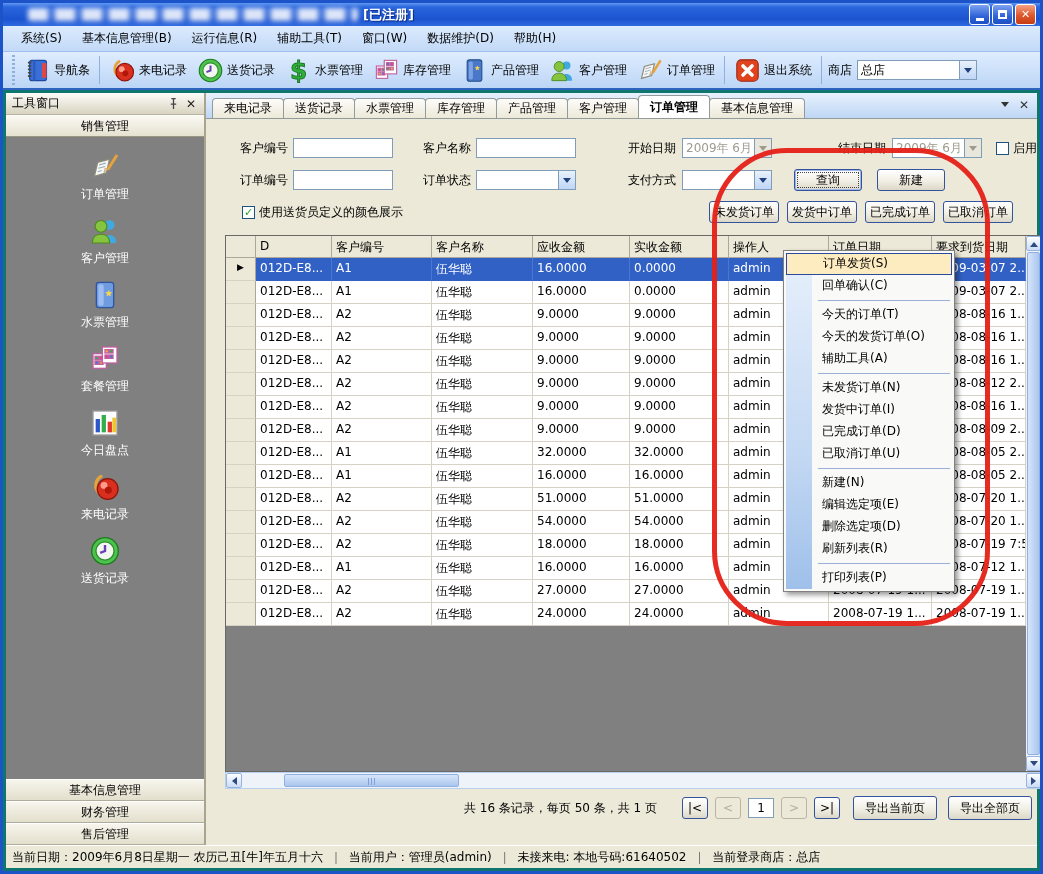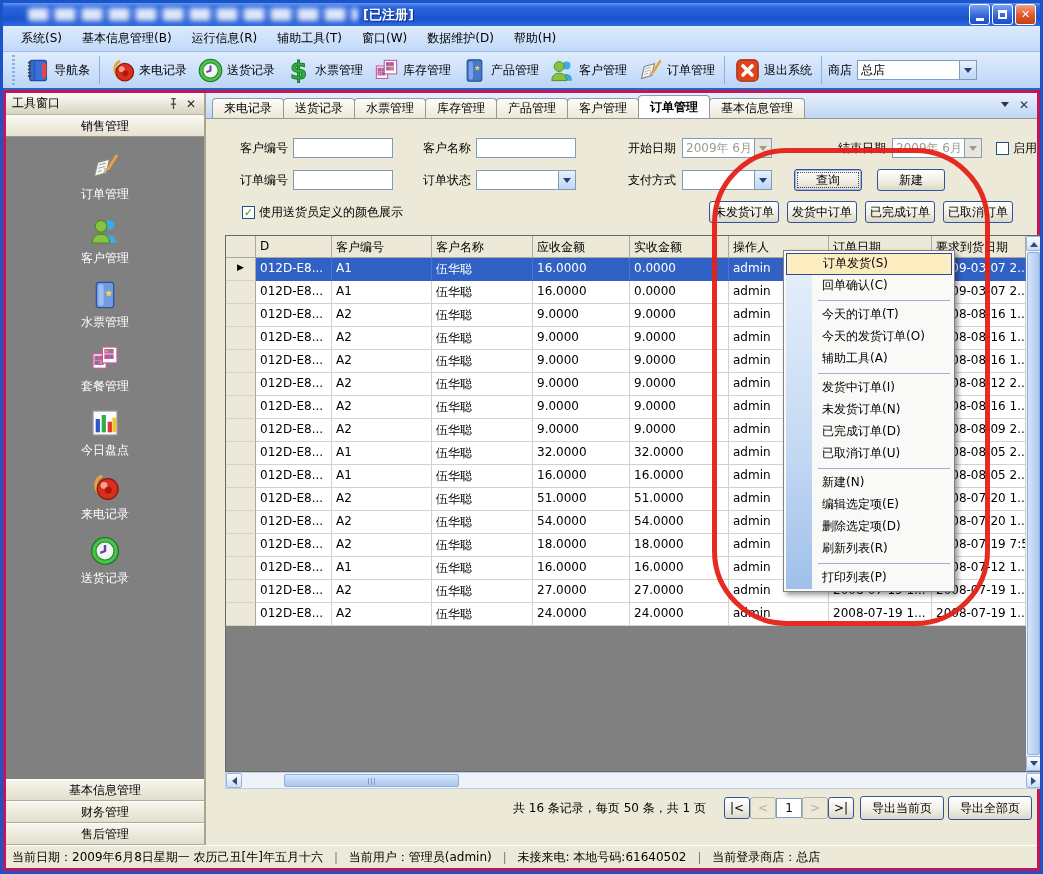--- a/index.html
+++ b/index.html
@@ -1,17 +1,17 @@
 <!DOCTYPE html>
 <html><head>
 <meta charset="utf-8">
 <style>
   * { margin:0; padding:0; box-sizing:border-box; }
   html,body { width:1043px; height:874px; font-family:"DejaVu Sans","Liberation Sans",sans-serif; font-size:12px; background:#d4d0c8; }
-  .window { position:relative; width:1043px; height:874px; border:3px solid #1c53c8; background:#be185d; overflow:hidden; }
+  .window { position:relative; width:1043px; height:874px; border:3px solid #1c53c8; background:#0f766e; overflow:hidden; }
 
   
   .titlebar { height:23px; display:flex; align-items:center; gap:5px; padding:0 4px;
     background:linear-gradient(180deg,#5f97f2 0%,#2a66dd 18%,#1b53cf 70%,#2f6ae0 100%); color:#fff; }
   .app-logo { width:16px; height:16px; flex:0 0 auto; }
   .title-censored { width:330px; height:13px; border-radius:3px; filter:blur(2.5px);
     background:repeating-linear-gradient(90deg,rgba(255,255,255,.85) 0 20px,rgba(255,255,255,.15) 20px 27px); }
   .title-reg { font-weight:bold; font-size:13px; text-shadow:1px 1px 1px #0a2a80; }
   .win-controls { margin-left:auto; display:flex; gap:2px; }
   .win-btn { width:21px; height:21px; border-radius:3px; border:1px solid #fff; display:flex; align-items:center; justify-content:center;
@@ -103,21 +103,21 @@
   .tri.right { border-left:5px solid #2b4a7e; margin-right:-3px; }
   .tri.up    { border-bottom:5px solid #2b4a7e; margin-top:-3px; }
   .tri.down  { border-top:5px solid #2b4a7e; margin-bottom:-3px; }
   .sb-thumb { position:absolute; background:linear-gradient(180deg,#d7e5fa,#aac6ee); border:1px solid #90b0e0; border-radius:2px; }
   .sb-thumb.h { top:1px; height:13px; }
   .sb-thumb.h::after { content:""; position:absolute; left:50%; top:3px; width:8px; height:7px; margin-left:-4px;
     background:repeating-linear-gradient(90deg,#7fa0d8 0 1px,transparent 1px 3px); }
   .sb-thumb.v { left:1px; width:13px; background:linear-gradient(90deg,#d7e5fa,#aac6ee); }
 
   
-  .pagination { position:absolute; left:0; right:5px; top:700px; height:30px; display:flex; align-items:center; justify-content:flex-end; }
+  .pagination { position:absolute; left:0; right:5px; top:700px; height:30px; display:flex; align-items:center; justify-content:flex-end; gap:7px; }
   .pag-info { margin-right:18px; }
   .navbtn { width:26px; height:22px; padding:0; }
   .navbtn.disabled { border-color:#b9b5a5; background:#ece9d8; color:#b3af9f; }
   .page-box { width:26px; height:20px; border:1px solid #7f9db9; text-align:center; font-size:12px; font-family:inherit; }
   .exportbtn { width:84px; height:24px; }
 
   
   .statusbar { position:absolute; left:3px; right:3px; bottom:3px; height:23px; background:#ECE9D8; border-top:1px solid #fff;
     display:flex; align-items:center; padding:0 6px; white-space:nowrap; overflow:hidden; }
   .seg-sep { margin:0 7px; color:#555; }
@@ -687,22 +687,22 @@
     </div>
 
   <div class="context-menu" id="ctxmenu">
       <div class="cm-item hl">订单发货(S)</div>
       <div class="cm-item">回单确认(C)</div>
       <div class="cm-sep"></div>
       <div class="cm-item">今天的订单(T)</div>
       <div class="cm-item">今天的发货订单(O)</div>
       <div class="cm-item">辅助工具(A)</div>
       <div class="cm-sep"></div>
+      <div class="cm-item">未发货订单(N)</div>
       <div class="cm-item">发货中订单(I)</div>
-      <div class="cm-item">未发货订单(N)</div>
       <div class="cm-item">已完成订单(D)</div>
       <div class="cm-item">已取消订单(U)</div>
       <div class="cm-sep"></div>
       <div class="cm-item">新建(N)</div>
       <div class="cm-item">编辑选定项(E)</div>
       <div class="cm-item">删除选定项(D)</div>
       <div class="cm-item">刷新列表(R)</div>
       <div class="cm-sep"></div>
       <div class="cm-item">打印列表(P)</div>
     </div>

